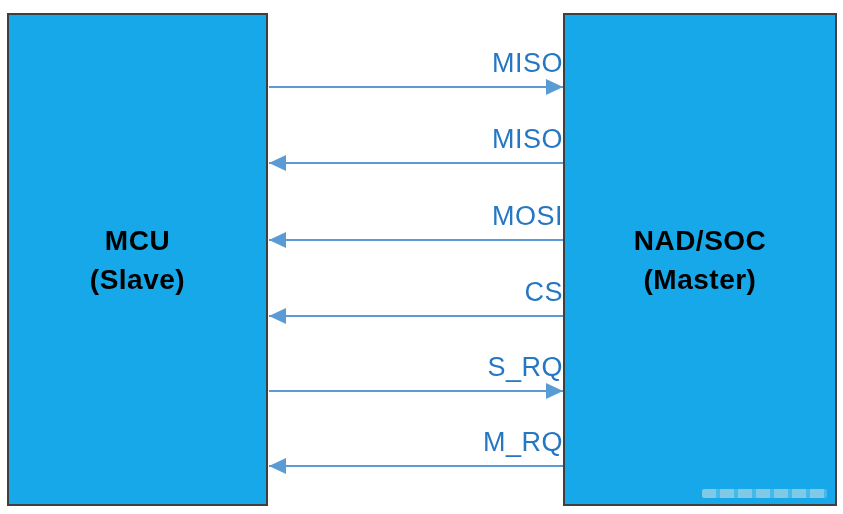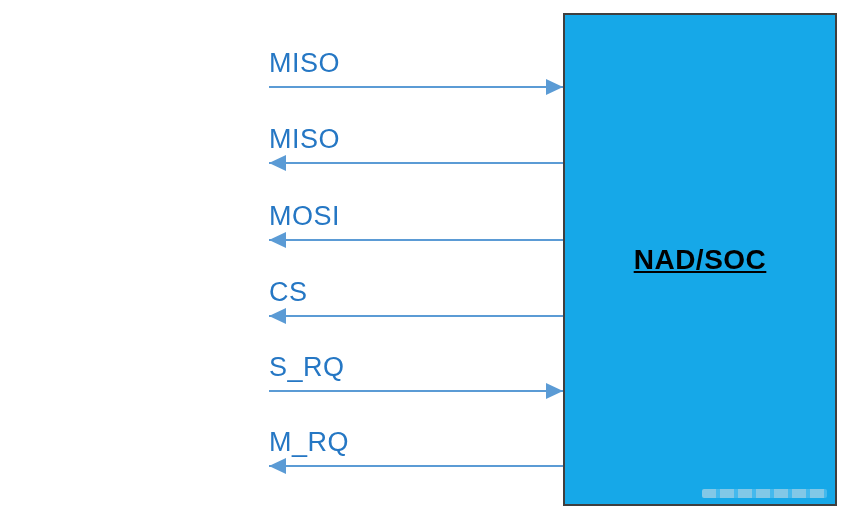--- a/index.html
+++ b/index.html
@@ -29,41 +29,41 @@
   }
   .node-box .title,
   .node-box .subtitle {
     font-weight: bold;
     font-size: 28px;
     line-height: 39px;
     color: var(--box-text, #000000);
     letter-spacing: 0.5px;
   }
   .box-left  { left: 7px;  width: 257px; }
-  .box-right { left: 563px; width: 270px; text-decoration: underline; }
+  .box-right { left: 563px; width: 270px; }
 
   .signals-layer {
     position: absolute;
     left: 269px;
     top: 0;
     width: 294px;
     height: 514px;
   }
   .signal {
     position: absolute;
     left: 0;
     right: 0;
     height: 0;
   }
   .signal .label {
     position: absolute;
     bottom: 8px;
     left: 0;
     right: 0;
-    text-align: left;
+    text-align: right;
     font-size: 27px;
     color: var(--label-color, #2577c4);
     letter-spacing: 0.5px;
     white-space: nowrap;
   }
   .signal .line {
     position: absolute;
     top: -1px;
     left: 0;
     right: 0;
@@ -100,23 +100,28 @@
     border-radius: 2px;
     filter: blur(0.6px);
     opacity: 0.8;
   }
 </style>
 </head>
 <body>
 
 <div class="stage" style="--bg: #ffffff; --box-fill: #16a8e8; --box-border: #3f3f3f; --box-text: #000000; --arrow-color: #5b9bd5; --label-color: #2577c4;">
 
+  <div class="node-box box-left">
+    <div class="title">MCU</div>
+    <div class="subtitle">(Slave)</div>
+  </div>
 
   <div class="node-box box-right">
     <div class="title">NAD/SOC</div>
+    <div class="subtitle">(Master)</div>
     <div class="watermark"></div>
   </div>
 
   <div class="signals-layer">
       <div class="signal" style="top: 87px;">
         <div class="label">MISO</div>
         <div class="line"></div>
         <div class="arrow right"></div>
       </div>
       <div class="signal" style="top: 163px;">

